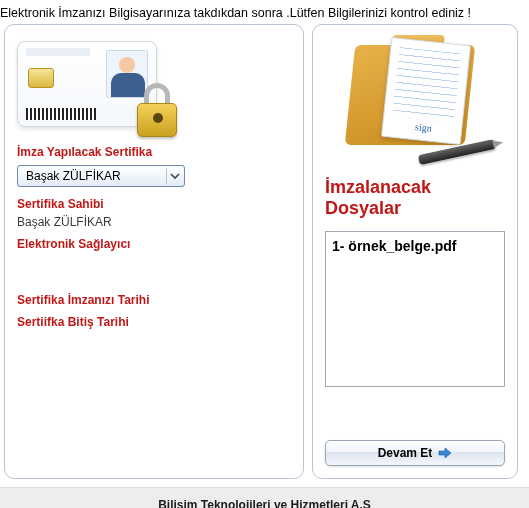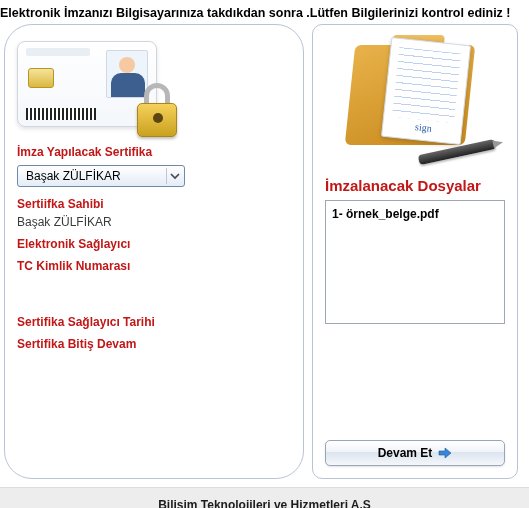--- a/index.html
+++ b/index.html
@@ -11,40 +11,39 @@
     background: #f5f5f5;
     width: 529px;
     height: 508px;
     overflow: hidden;
   }
   .container {
     width: 529px;
     background: #ffffff;
   }
   .top-instruction {
-    font-weight: bold;
+    font-weight: normal;
     color: #000;
     padding: 6px 0 4px 0;
     font-size: 12.5px;
   }
   .panels {
     display: flex;
     gap: 8px;
     padding: 0 4px 8px 4px;
   }
   .panel {
     border: 1px solid #b8c4d4;
     border-radius: 10px;
     padding: 10px 12px 12px 12px;
     background: #fff;
   }
   .panel-left {
     width: 300px;
     height: 455px;
-    border-radius: 28px;
   }
   .panel-right {
     width: 206px;
     height: 455px;
     display: flex;
     flex-direction: column;
   }
   .card-illus {
     width: 170px;
     height: 100px;
@@ -232,29 +231,29 @@
     position: absolute;
     right: -8px; top: 1px;
     width: 0; height: 0;
     border-left: 10px solid #999;
     border-top: 4px solid transparent;
     border-bottom: 4px solid transparent;
   }
   .section-title {
     color: #c11717;
     font-weight: bold;
-    font-size: 15px;
-    margin-bottom: 6px;
+    font-size: 18px;
+    margin-bottom: 12px;
   }
   .file-list {
     border: 1px solid #9fa7b3;
     background: #fff;
-    height: 124px;
+    height: 156px;
     padding: 4px 6px;
-    font-size: 12px;
+    font-size: 14px;
     overflow: auto;
   }
   .file-item { font-weight: bold; padding: 2px 0; }
   .spacer-flex { flex: 1 1 auto; }
   .continue-btn {
     margin-top: 28px;
     height: 26px;
     border: 1px solid #9aa5b5;
     border-radius: 5px;
     background: linear-gradient(#ffffff 0%, #f0f3f9 45%, #dce4ef 46%, #f4f7fb 100%);
@@ -308,33 +307,32 @@
         <div class="select">
           <span>Başak ZÜLFİKAR</span>
           <span class="arrow">
             <svg width="10" height="10" viewBox="0 0 10 10">
                 <path d="M1 3 L5 7 L9 3" fill="none" stroke="#445" stroke-width="1.6"></path>
               </svg>
           </span>
         </div>
       </div>
 
-      <div class="label-red">Sertiifka Sahibi</div>
+      <div class="label-red">Sertifika Sahibi</div>
       <div class="value">Başak ZÜLFİKAR</div>
 
       <div class="label-red">Elektronik Sağlayıcı</div>
 
-      <div class="label-red">TC Kimlik Numarası</div>
       <div class="value"></div>
 
       <div class="gap-block"></div>
 
-      <div class="label-red">Sertifika Sağlayıcı Tarihi</div>
-
-      <div class="label-red">Sertifika Bitiş Devam</div>
+      <div class="label-red">Sertifika İmzanızı Tarihi</div>
+
+      <div class="label-red">Sertiifka Bitiş Tarihi</div>
     </div>
 
     <div class="panel panel-right">
       <div class="folder-illus">
         <div class="folder-tab"></div>
         <div class="folder-back"></div>
         <div class="paper">
             <span class="sig">sign</span>
           </div>
         <div class="pen"></div>

